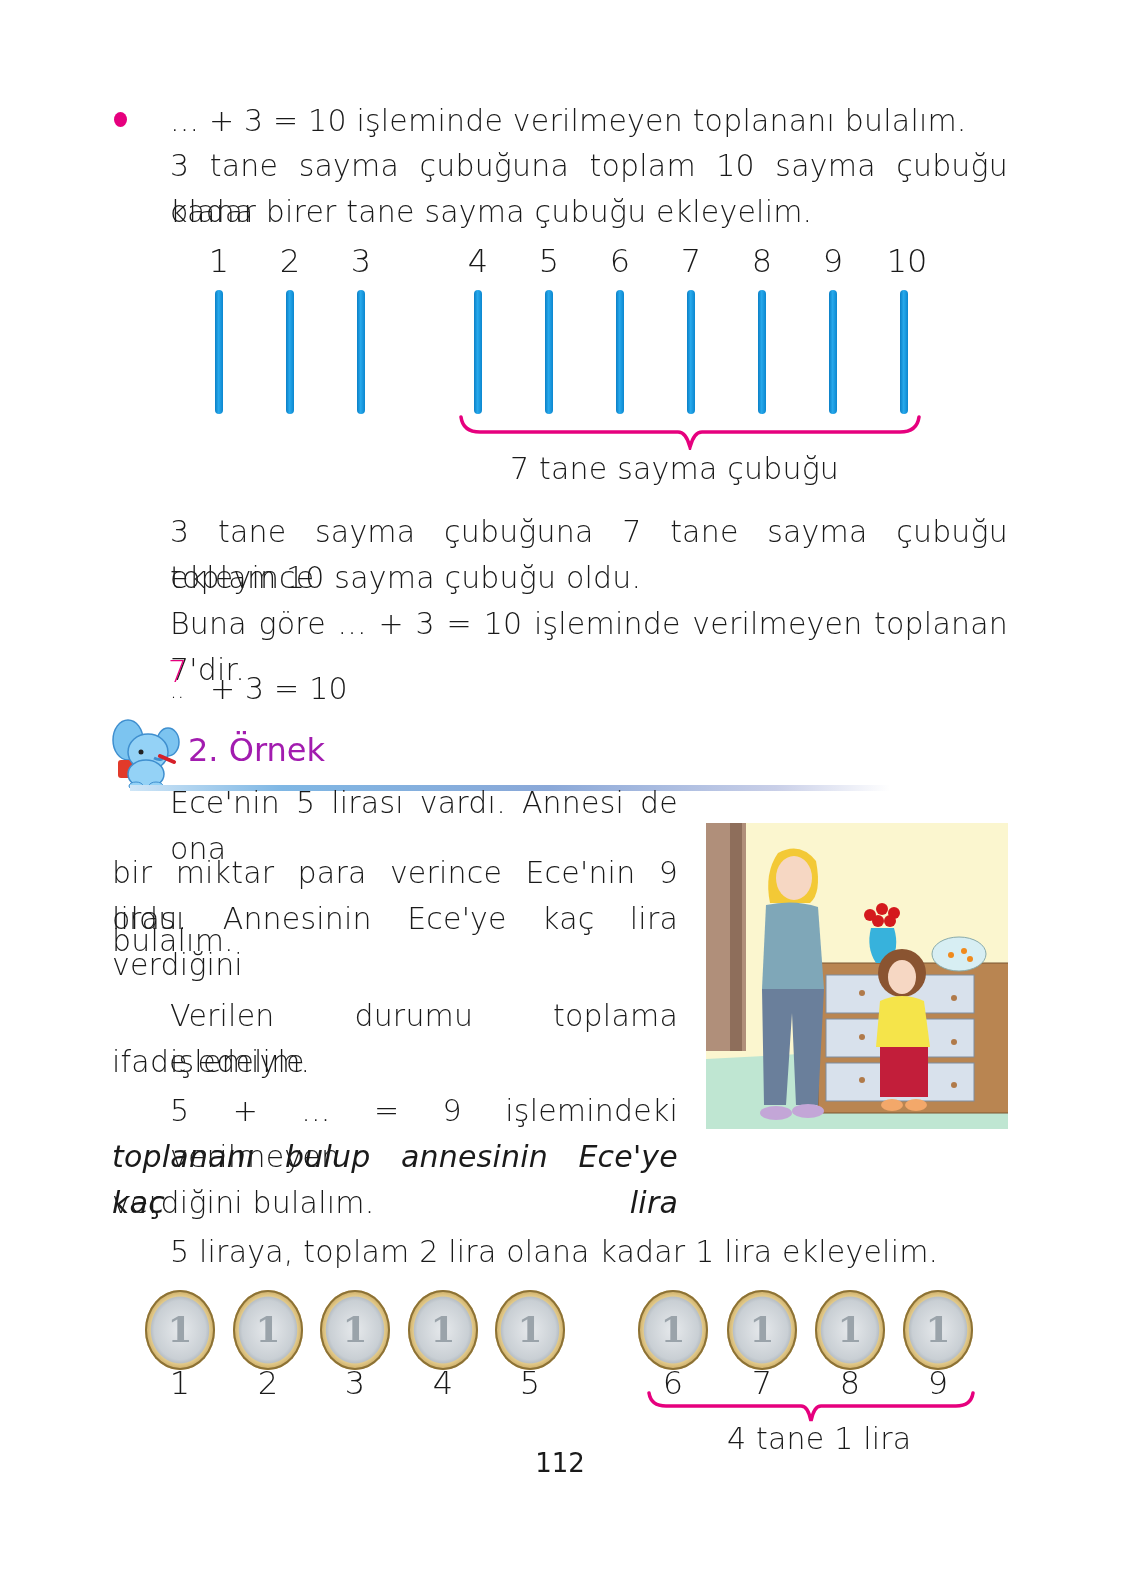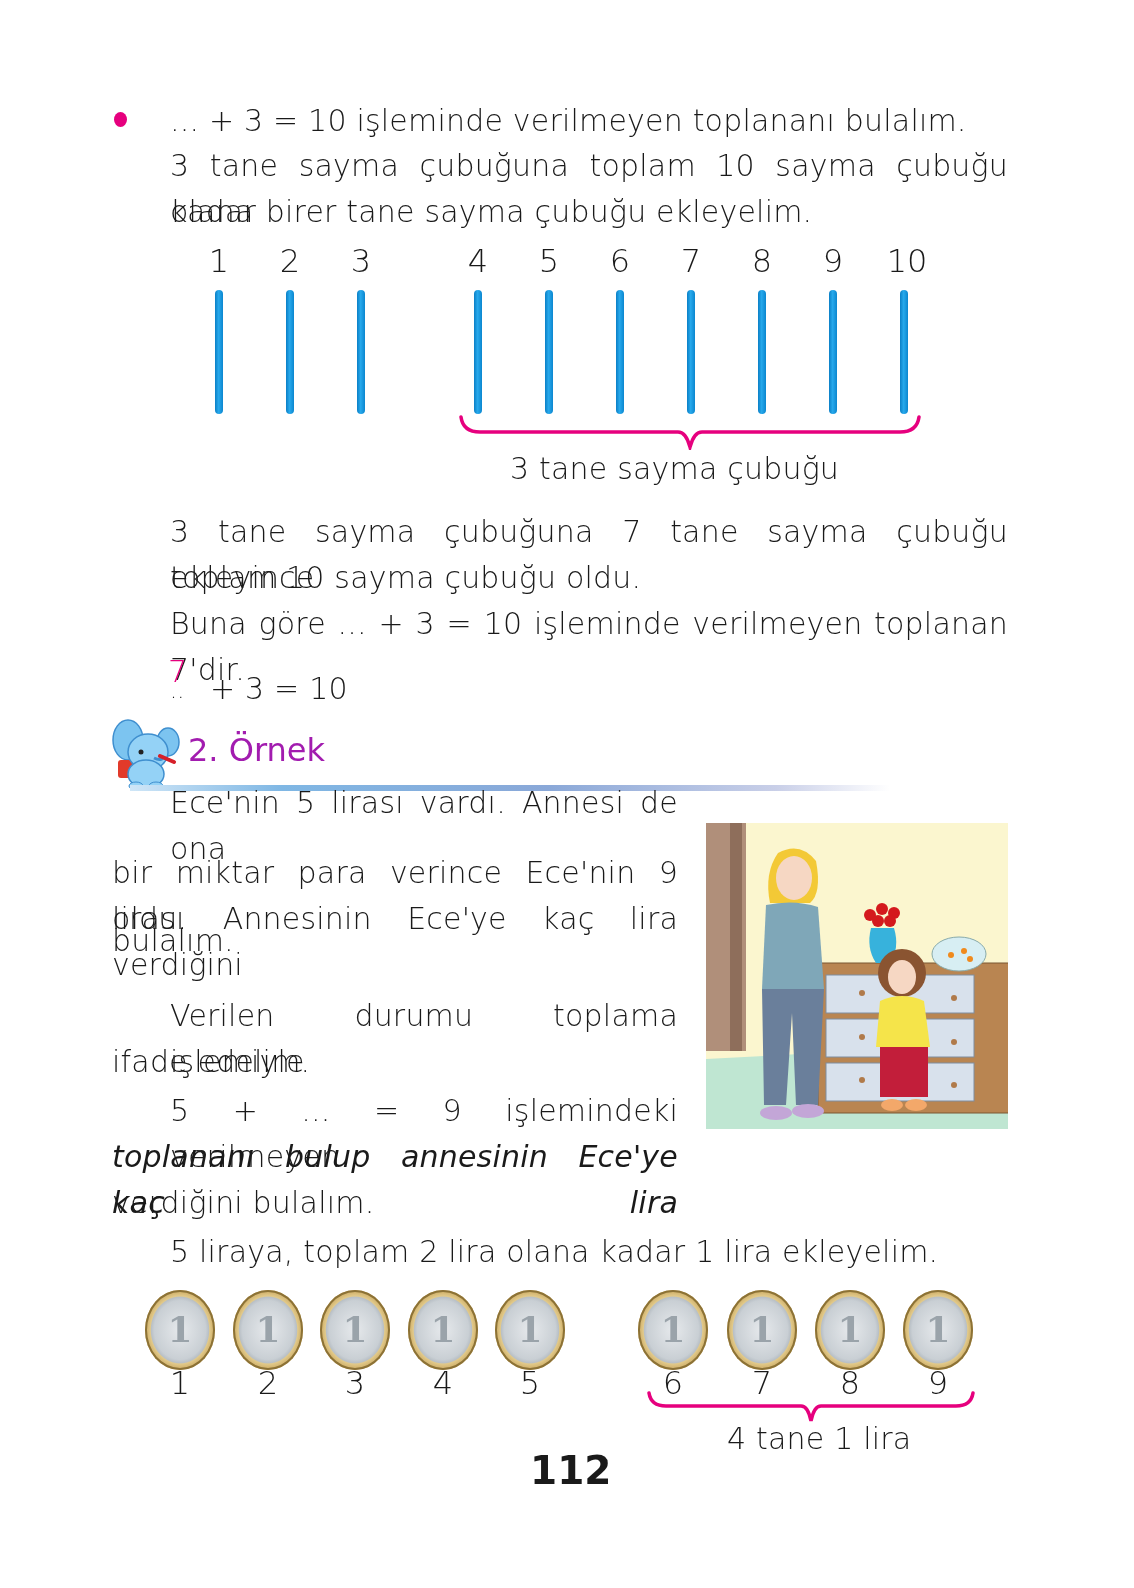--- a/index.html
+++ b/index.html
@@ -47,21 +47,21 @@
 <div class="abs stick" style="left:545px; top:290px;"></div>
 <div class="abs stick" style="left:616px; top:290px;"></div>
 <div class="abs stick" style="left:687px; top:290px;"></div>
 <div class="abs stick" style="left:758px; top:290px;"></div>
 <div class="abs stick" style="left:829px; top:290px;"></div>
 <div class="abs stick" style="left:900px; top:290px;"></div>
 
 <svg class="abs" style="left:458px; top:414px;" width="464" height="36" viewBox="0 0 464 36">
   <path d="M3 3 Q5 18 22 18 L220 18 Q228 18 232 33 Q236 18 244 18 L442 18 Q459 18 461 3" fill="none" stroke="#e6007e" stroke-width="3.5" stroke-linecap="round"></path>
 </svg>
-<div class="abs txt" style="left:510px; top:446px;">3 tane sayma çubuğu</div>
+<div class="abs txt" style="left:510px; top:446px;">7 tane sayma çubuğu</div>
 
 <div class="abs txt just" style="left:170px; top:509px; width:838px;">3 tane sayma çubuğuna 7 tane sayma çubuğu ekleyince</div>
 <div class="abs txt" style="left:170px; top:555px;">toplam 10 sayma çubuğu oldu.</div>
 <div class="abs txt just" style="left:170px; top:601px; width:838px;">Buna göre ... + 3 = 10 işleminde verilmeyen toplanan 7'dir.</div>
 
 <div class="abs pink" style="left:168px; top:654px; font-size:30px; font-weight:300;">7</div>
 <div class="abs txt" style="left:170px; top:668px; font-size:22px;">..</div>
 <div class="abs txt" style="left:210px; top:666px;">+ 3 = 10</div>
 
 <svg class="abs" style="left:110px; top:712px;" width="74" height="80" viewBox="0 0 74 80">
@@ -173,13 +173,13 @@
 <div class="abs num" style="left:648px; top:1364px;">6</div>
 <div class="abs num" style="left:737px; top:1364px;">7</div>
 <div class="abs num" style="left:825px; top:1364px;">8</div>
 <div class="abs num" style="left:913px; top:1364px;">9</div>
 
 <svg class="abs" style="left:646px; top:1390px;" width="330" height="34" viewBox="0 0 330 34">
   <path d="M3 3 Q5 16 20 16 L155 16 Q162 16 165 31 Q168 16 175 16 L310 16 Q325 16 327 3" fill="none" stroke="#e6007e" stroke-width="3.5" stroke-linecap="round"></path>
 </svg>
 <div class="abs txt" style="left:727px; top:1416px;">4 tane 1 lira</div>
 
-<div class="abs" style="left:530px; top:1448px; width:60px; text-align:center; font-size:39px; font-weight:700;">112</div>
+<div class="abs" style="left:530px; top:1448px; width:60px; text-align:center; font-size:26px; font-weight:400;">112</div>
 
 </body></html>

